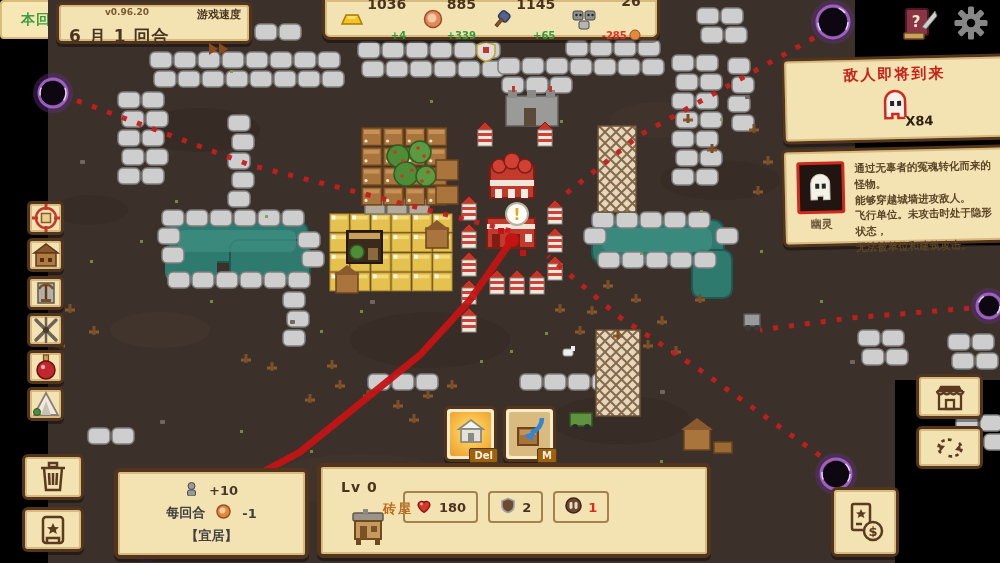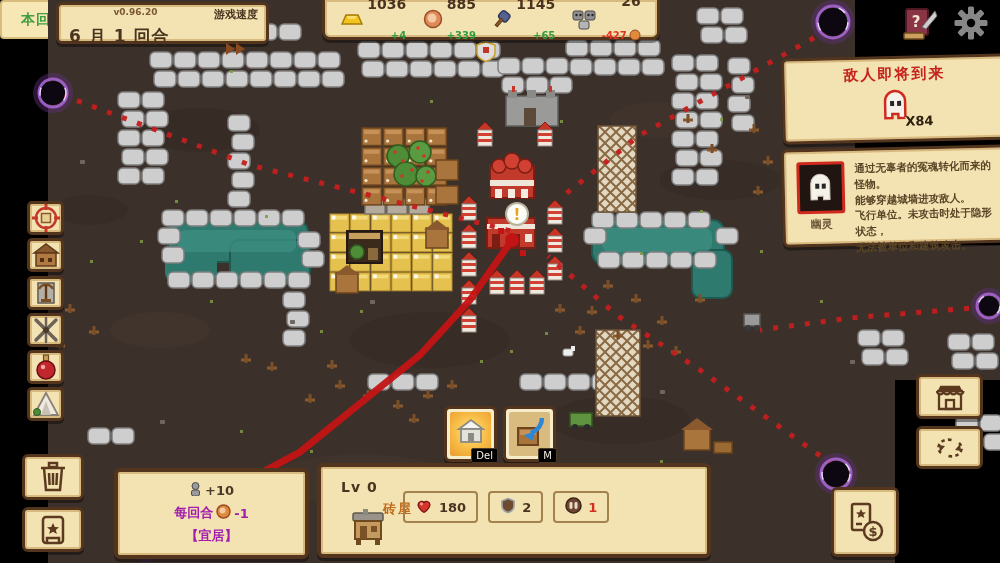--- a/index.html
+++ b/index.html
@@ -5,21 +5,21 @@
   html,body{margin:0;padding:0;background:#000;}
   body{font-family:"DejaVu Sans","Liberation Sans",sans-serif;}
   #stage{position:relative;width:1000px;height:563px;overflow:hidden;background:#000;}
   #map{position:absolute;left:0;top:0;}
   
   .panel,.btn{position:absolute;background:#f3e2b2;border:3px solid #53341d;border-radius:6px;
     box-shadow:inset 0 0 0 2px #d9ba7e, 0 3px 0 rgba(0,0,0,.4);box-sizing:border-box;}
   .btn{display:flex;align-items:center;justify-content:center;cursor:pointer;}
   .tilt{transform:rotate(-1.3deg);}
   
-  .date-panel{left:56px;top:2px;width:213px;height:42px;}
+  .date-panel{left:56px;top:2px;width:196px;height:42px;}
   .version{position:absolute;left:0;right:54px;top:2px;text-align:center;font-size:9px;color:#7a5a33;font-weight:bold;}
   .date-row{position:absolute;left:10px;right:8px;top:13px;display:flex;justify-content:space-between;align-items:center;}
   .turn-date{font-size:17px;font-weight:bold;color:#4a3420;letter-spacing:1px;}
   .speed-col{display:flex;flex-direction:column;align-items:center;margin-top:-11px;gap:20px;}
   .speed-label{font-size:11px;color:#4a3420;font-weight:bold;}
   .ff{display:flex;margin-top:1px;cursor:pointer;}
   .tri{width:0;height:0;border-left:9px solid #8a4a1f;border-top:6px solid transparent;border-bottom:6px solid transparent;margin-right:1px;}
   
   .res-panel{left:322px;top:0;width:338px;height:40px;border-top:none;border-radius:0 0 8px 8px;
     display:flex;align-items:center;justify-content:space-around;padding:0 8px;}
@@ -42,37 +42,37 @@
   .unit-icon-box{width:42px;height:46px;background:#201510;border:3px solid #d02a1e;border-radius:3px;display:flex;align-items:center;justify-content:center;}
   .unit-name{margin-top:3px;font-size:11px;color:#6b5536;font-weight:bold;}
   .unit-desc{font-size:10.5px;color:#5b4527;line-height:1.5;font-weight:bold;}
   
   .side-btn{left:27px;width:37px;height:34px;border-radius:5px;}
   .side-btn svg{display:block;}
   
   .trash-btn{left:22px;top:454px;width:62px;height:46px;}
   .album-btn{left:22px;top:507px;width:62px;height:45px;}
   .effect-panel{left:114px;top:468px;width:195px;height:91px;border-width:4px;display:flex;flex-direction:column;align-items:center;justify-content:center;gap:5px;}
-  .eff-line{display:flex;align-items:center;gap:3px;font-size:13px;font-weight:bold;}
+  .eff-line{display:flex;align-items:center;gap:11px;font-size:13px;font-weight:bold;}
   .eff-pop{color:#4a3826;}
-  .eff-green{color:#a21caf;}
+  .eff-green{color:#404040;}
   
   .build-panel{left:317px;top:463px;width:394px;height:95px;border-width:4px;}
   .lv{position:absolute;left:20px;top:12px;font-size:14px;font-weight:bold;color:#4a3420;letter-spacing:1px;}
   .bname{position:absolute;left:62px;top:10px;font-size:13px;font-weight:bold;color:#c06a1a;letter-spacing:2px;margin-top:23px;}
   .bicon{position:absolute;left:26px;top:40px;}
   .chips{position:absolute;left:82px;top:24px;display:flex;gap:10px;}
   .chip{display:flex;align-items:center;gap:6px;border:2px solid #a3824e;border-radius:4px;padding:4px 10px;font-size:13px;font-weight:bold;color:#4a3420;}
   .chip .red{color:#d92b1f;}
   
   .slot{position:absolute;top:406px;width:53px;height:56px;background:#efdcA5;background:#efdca5;border:3px solid #53341d;border-radius:6px;box-shadow:inset 0 0 0 3px #f6ecc9,0 3px 0 rgba(0,0,0,.4);box-sizing:border-box;cursor:pointer;}
   .slot-inner{position:absolute;inset:3px;border-radius:3px;display:flex;align-items:center;justify-content:center;}
   .slot1 .slot-inner{background:radial-gradient(circle at 50% 45%, #ffe47e 0%, #f7bb45 55%, #ec9a2e 100%);}
   .slot2 .slot-inner{background:#d9bb80;}
-  .slot-key{position:absolute;right:-4px;bottom:-4px;background:#000000;color:#f5f0e6;font-size:10px;font-weight:normal;padding:1px 4px;border-radius:2px;border:1px solid #4b3a26;}
+  .slot-key{position:absolute;right:-4px;bottom:-4px;background:#a16207;color:#f5f0e6;font-size:10px;font-weight:bold;padding:1px 4px;border-radius:2px;border:1px solid #4b3a26;}
   
   .tooltip{left:744px;top:373px;width:143px;height:35px;background:#f6e7b5;border:2px solid #d8bc7c;border-radius:4px;
     display:flex;align-items:center;justify-content:center;font-size:14px;font-weight:bold;color:#3f9e3f;letter-spacing:1px;box-shadow:0 2px 0 rgba(0,0,0,.35);}
   .tooltip:after{content:"";position:absolute;right:-12px;top:9px;border-left:12px solid #e8cf92;border-top:8px solid transparent;border-bottom:8px solid transparent;}
   
   .shop-btn{left:916px;top:374px;width:67px;height:45px;}
   .rotate-btn{left:916px;top:426px;width:67px;height:43px;}
   .cards-btn{left:831px;top:487px;width:68px;height:70px;}
   .endturn-btn{left:901px;top:476px;width:88px;height:84px;flex-direction:column;border-width:4px;}
   .endturn-btn div{font-size:21px;font-weight:bold;color:#5b3a20;letter-spacing:4px;line-height:1.25;margin-left:4px;}
@@ -691,21 +691,21 @@
             <rect x="7" y="13" width="10" height="8" rx="2" fill="#b5b5b5" stroke="#4a4a4a"></rect>
             <circle cx="4.5" cy="7" r="1.2" fill="#222"></circle>
             <circle cx="8.5" cy="7" r="1.2" fill="#222"></circle>
             <circle cx="16.5" cy="7" r="1.2" fill="#222"></circle>
             <circle cx="20.5" cy="7" r="1.2" fill="#222"></circle>
           </svg>
     </span>
     <span class="rv">
           <b>26</b>
       <span style="display:flex;align-items:center;gap:2px;">
-            <i class="neg">-427</i>
+            <i class="neg">-285</i>
       <span><svg width="12" height="12">
                 <circle cx="6" cy="6" r="5" fill="#e08a3a" stroke="#9a4e28"></circle>
               </svg></span>
           </span>
     </span>
   </div>
 </div>
 
 <div class="btn help-btn">
   <svg width="36" height="34">

